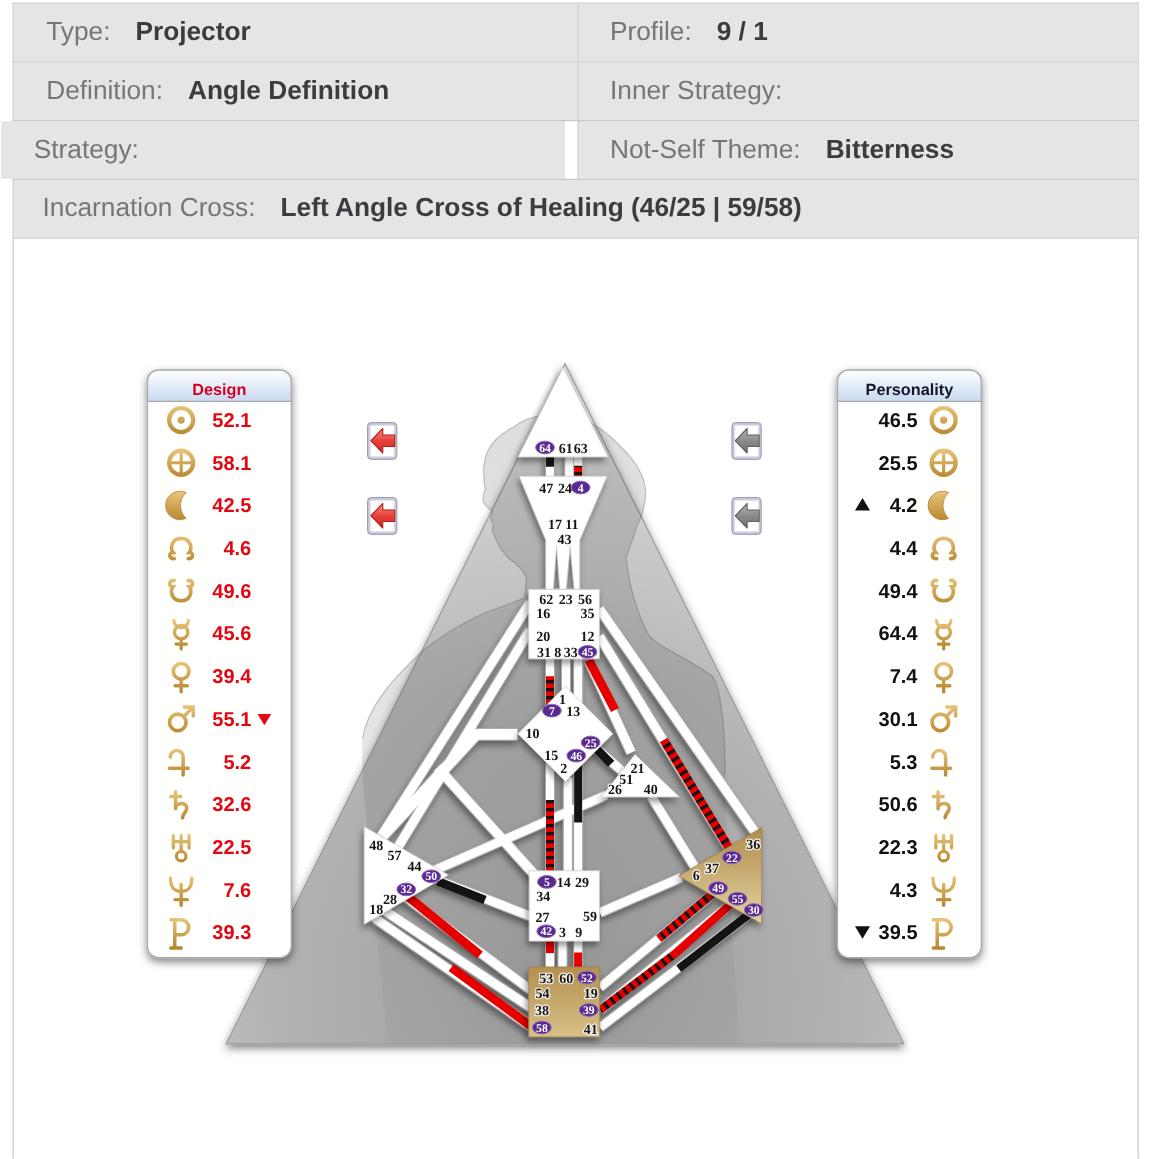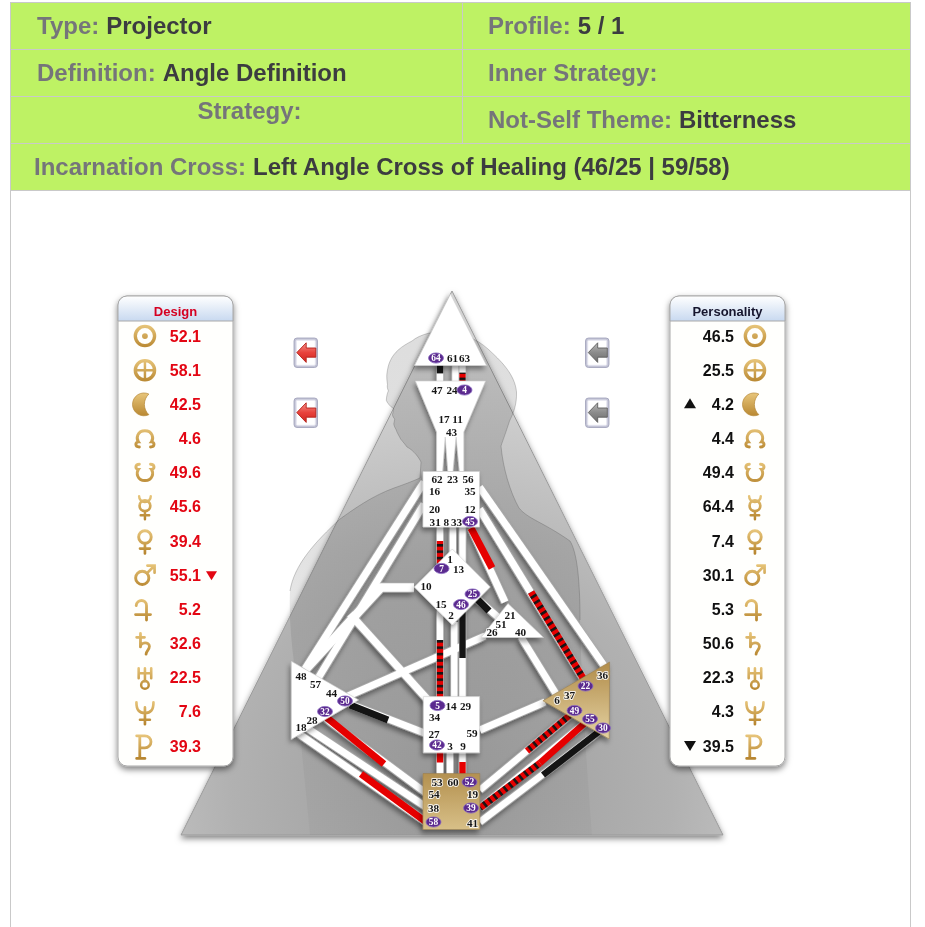--- a/index.html
+++ b/index.html
@@ -1,39 +1,39 @@
 <!DOCTYPE html>
 <html><head><meta charset="utf-8">
 <style>
 html,body{margin:0;padding:0;background:#fff;}
 body{width:925px;height:927px;position:relative;overflow:hidden;font-family:"Liberation Sans",sans-serif;}
 .frame{position:absolute;left:10px;top:2px;width:901px;height:940px;border:1px solid #c9c9c9;box-sizing:border-box;}
 .hline{position:absolute;left:11px;width:899px;height:0;border-top:1px solid #c9c9c9;}
 .vline{position:absolute;top:3px;height:140px;width:0;border-left:1px solid #c9c9c9;}
-.cell{position:absolute;background:#bef264;display:flex;align-items:center;padding-left:26px;box-sizing:border-box;font-size:24px;color:#75757a;font-weight:bold;}
-.cell b{color:#3c3c40;margin-left:7px;}
+.cell{position:absolute;background:#e5e5e5;display:flex;align-items:center;padding-left:26px;box-sizing:border-box;font-size:21px;color:#75757a;}
+.cell b{color:#3c3c40;margin-left:20px;}
 </style></head>
 <body>
 <div class="frame"></div>
 <div class="cell" style="left:11px;top:3px;width:451px;height:46px;">
     <span>Type:</span> 
     <b>Projector</b>
   </div>
 <div class="cell" style="left:463px;top:3px;width:447px;height:46px;padding-left:25px">
     <span>Profile:</span> 
-    <b>5 / 1</b>
+    <b>9 / 1</b>
   </div>
 <div class="cell" style="left:11px;top:50px;width:451px;height:46px;">
     <span>Definition:</span> 
     <b>Angle Definition</b>
   </div>
 <div class="cell" style="left:463px;top:50px;width:447px;height:46px;padding-left:25px">
     <span>Inner Strategy:</span> 
   </div>
-<div class="cell" style="left:11px;top:97px;width:451px;height:46px;flex-direction:column;">
+<div class="cell" style="left:1px;top:97px;width:451px;height:46px;">
     <span>Strategy:</span> 
   </div>
 <div class="cell" style="left:463px;top:97px;width:447px;height:46px;padding-left:25px">
     <span>Not-Self Theme:</span> 
     <b>Bitterness</b>
   </div>
 <div class="cell" style="left:11px;top:144px;width:899px;height:46px;padding-left:23px">
     <span>Incarnation Cross:</span> 
     <b>Left Angle Cross of Healing (46/25 | 59/58)</b>
   </div>

